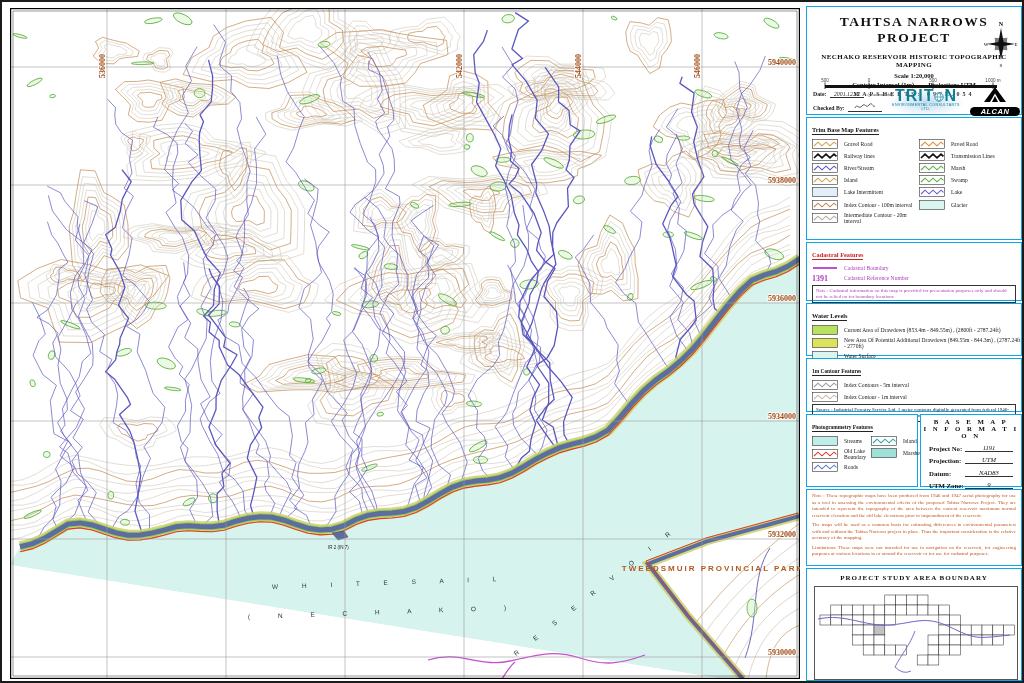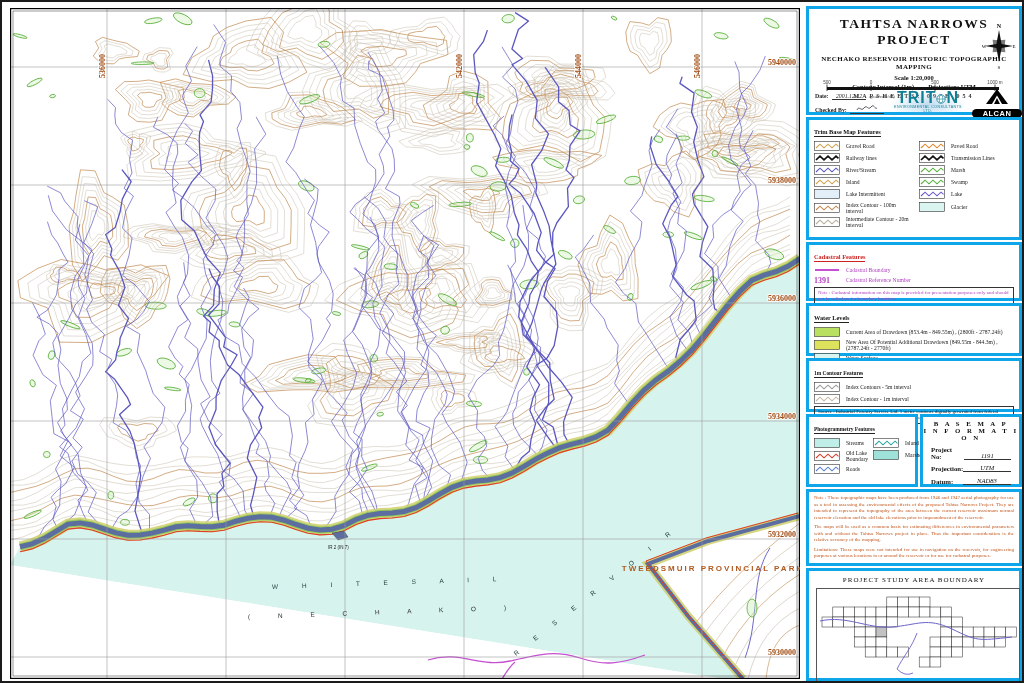--- a/index.html
+++ b/index.html
@@ -1,21 +1,21 @@
 <!DOCTYPE html>
 <html><head>
 <meta charset="utf-8">
 <style>
   html,body{margin:0;padding:0;background:#e8e8e8;}
   .page{position:relative;width:1024px;height:683px;background:#ffffff;border:2px solid #1b1b1b;box-sizing:border-box;overflow:hidden;
         font-family:"Liberation Serif",serif;color:#111;}
   #map-area{position:absolute;left:8px;top:6px;width:790px;height:671px;}
   #mapsvg{display:block;width:790px;height:671px;}
   .panel{position:absolute;left:802px;top:2px;width:220px;height:679px;}
-  .pbox{position:absolute;background:#fff;border:3px solid #0ea5e9;box-sizing:border-box;}
+  .pbox{position:absolute;background:#fff;border:1px solid #0ea5e9;box-sizing:border-box;}
   #box-title {left:2px;top:2px;width:216px;height:109px;}
   #box-trim  {left:2px;top:113px;width:216px;height:123px;}
   #box-cad   {left:2px;top:238px;width:216px;height:59px;}
   #box-water {left:2px;top:299px;width:216px;height:53px;}
   #box-contour{left:2px;top:354px;width:216px;height:54px;}
   #box-photo {left:2px;top:410px;width:112px;height:73px;}
   #box-bmi   {left:116px;top:410px;width:102px;height:73px;}
   #box-notes {left:2px;top:485px;width:216px;height:77px;}
   #box-study {left:2px;top:564px;width:216px;height:113px;}
 
@@ -30,40 +30,40 @@
   .drow{position:absolute;left:6px;font-size:5.8px;color:#222;white-space:nowrap;}
   .dl{font-weight:bold;}
   .dval{display:inline-block;min-width:34px;border-bottom:0.8px solid #333;text-align:center;margin:0 2px;font-style:italic;}
   .dsuf{font-size:4.6px;color:#444;}
   #triton{position:absolute;left:80px;top:82px;width:78px;height:25px;text-align:center;
           background:radial-gradient(ellipse at 50% 55%, rgba(130,185,225,0.5), rgba(130,185,225,0) 70%);}
   .tritontext{font-family:"Liberation Sans",sans-serif;font-weight:bold;font-size:16px;letter-spacing:1px;color:#0f7f96;line-height:14px;}
   .tritonsub{font-family:"Liberation Sans",sans-serif;font-size:3.6px;letter-spacing:0.4px;color:#0f7f96;}
   #alcan{position:absolute;left:163px;top:80px;width:50px;height:27px;text-align:center;}
   .alcanbar{margin-top:1px;background:#000;border-radius:5px;color:#fff;font-family:"Liberation Sans",sans-serif;
-            font-weight:bold;font-size:7.5px;line-height:9px;letter-spacing:0.5px;}
+            font-weight:bold;font-style:italic;font-size:7.5px;line-height:9px;letter-spacing:0.5px;}
 
   .lhead{margin:3px 0 2px 5px;display:inline-block;font-weight:bold;font-size:6.3px;border-bottom:0.8px solid #222;padding-bottom:0.5px;}
   .lhead.red{color:#cc2222;border-bottom-color:#cc2222;}
   .lhead.sm{font-size:5.4px;}
   .twocol{display:flex;}
   .twocol > div{flex:1;}
   .lrow{display:flex;align-items:center;margin:2.2px 0 2.2px 5px;}
   .sw{flex:0 0 28px;line-height:0;}
   .llab{font-size:5.6px;color:#222;margin-left:4px;line-height:1.1;}
   .mag{color:#b03fc0;}
   .refnum{font-weight:bold;font-size:8px;color:#b03fc0;flex:0 0 28px;}
   .notebox{margin:2px 5px;border:0.8px solid #333;padding:1.5px 3px;font-size:5px;line-height:1.25;color:#b03fc0;}
   #box-contour .notebox{color:#222;}
   .bmih{text-align:center;font-weight:bold;font-size:6.8px;letter-spacing:2.5px;margin-top:3px;}
   .bmirow{display:flex;justify-content:space-between;align-items:flex-end;margin:4.5px 8px 0 8px;}
   .bmilab{font-weight:bold;font-size:6.8px;}
   .bmival{display:inline-block;width:48px;border-bottom:0.8px solid #333;text-align:center;font-style:italic;font-size:6.6px;}
   .np{margin:3px 5px 0 5px;font-size:5px;line-height:1.3;color:#c2571d;text-align:justify;}
-  .sahead{text-align:center;font-weight:normal;font-size:7px;letter-spacing:1px;margin-top:5px;}
+  .sahead{text-align:center;font-weight:bold;font-size:7px;letter-spacing:1px;margin-top:5px;}
   #tiles{position:absolute;left:7px;top:17px;width:202px;height:92px;border:0.8px solid #555;}
 </style>
 </head>
 <body>
 
 <div class="page">
 
   <div id="map-area">
     <svg id="mapsvg" viewBox="0 0 790 671" xmlns="http://www.w3.org/2000/svg">
         <rect x="0" y="0" width="790" height="671" fill="#ffffff"></rect>

